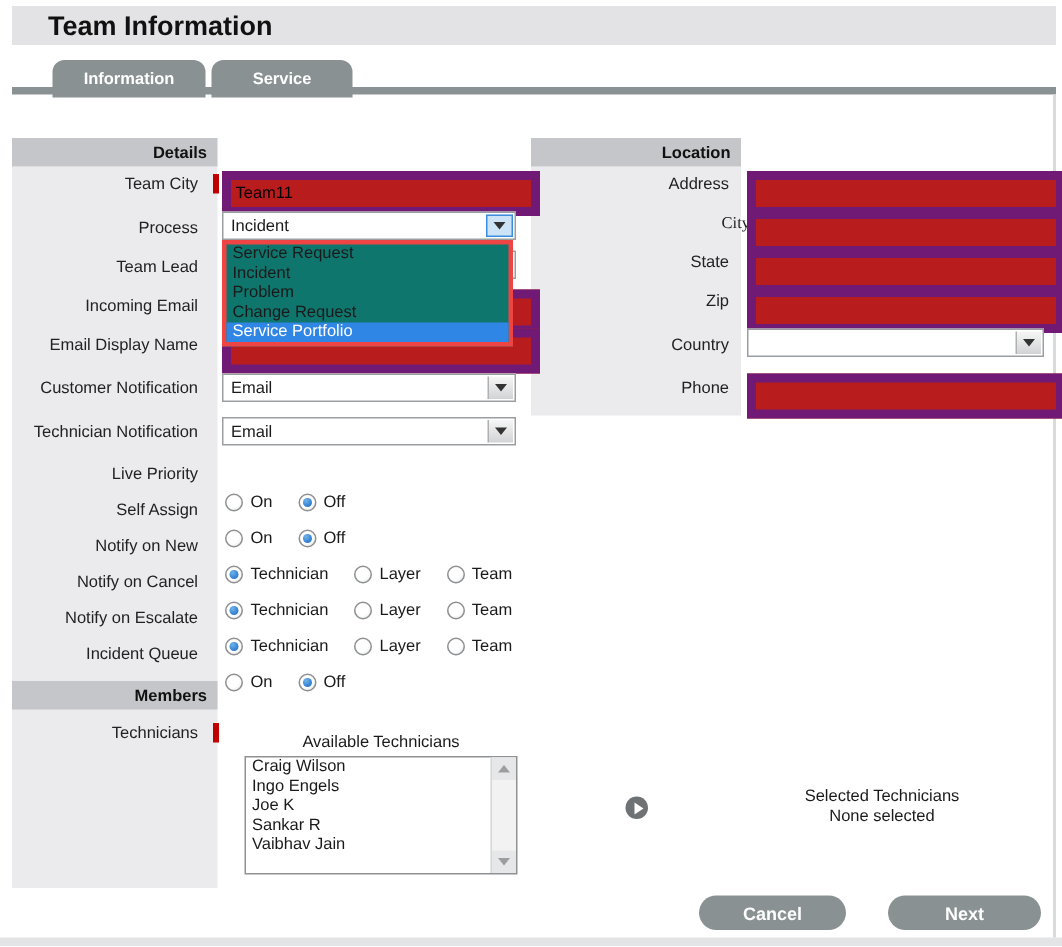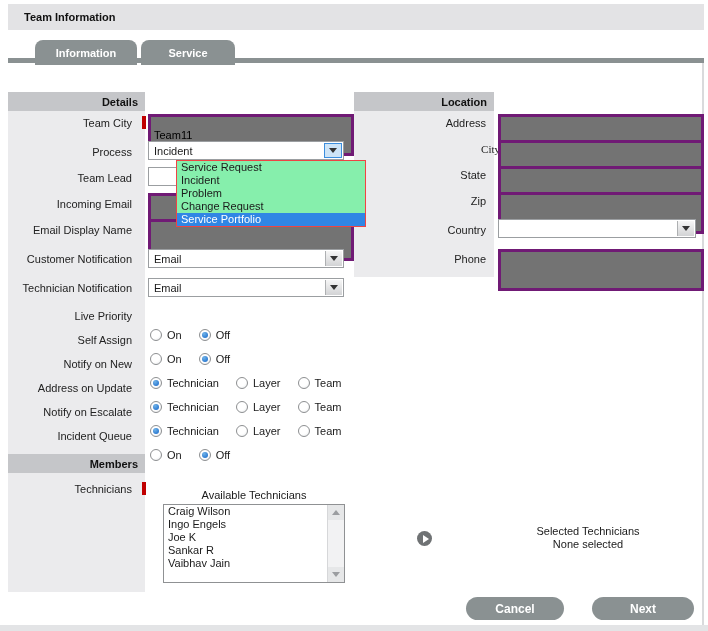--- a/index.html
+++ b/index.html
@@ -2,47 +2,47 @@
 <html><head>
 <meta charset="utf-8">
 <style>
   html,body{margin:0;padding:0;background:#fff;}
   #app{position:relative;width:708px;height:631px;background:#fff;
        font-family:"Liberation Sans","DejaVu Sans",sans-serif;font-size:11px;color:#1a1a1a;overflow:hidden;}
   .abs{position:absolute;}
 
   
   .titlebar{left:8px;top:4px;width:696px;height:26px;background:#e3e3e5;display:flex;align-items:center;}
-  .titlebar .t{font-size:11px;font-weight:bold;padding-left:16px;color:#111;}
+  .titlebar .t{font-size:18px;font-weight:bold;padding-left:24px;color:#111;}
   .tab{top:40px;height:25px;background:#8a9192;border-radius:8px 8px 0 0;
        color:#fff;font-weight:bold;display:flex;align-items:center;justify-content:center;cursor:pointer;}
   .tabstrip{left:8px;top:58px;width:696px;height:5px;background:#8a9192;}
   .frame-right{left:702px;top:63px;width:2px;height:562px;background:#d9dadc;}
   .footerbar{left:0;top:625px;width:708px;height:6px;background:#e3e4e6;}
 
   
   .sechdr{height:19px;background:#c5c6c9;font-weight:bold;color:#111;
           display:flex;align-items:center;justify-content:flex-end;padding-right:7px;box-sizing:border-box;}
   .labelcol{background:#ebebed;}
   .flabel{width:132px;text-align:right;color:#222;}
   .req{display:inline-block;width:4px;height:13px;background:#c00000;position:absolute;}
 
   
-  .tinput{position:absolute;width:194px;height:16px;border:3px solid #701a75;background:#737373;
-          font-family:inherit;font-size:11px;padding:10px 3px;box-sizing:content-box;outline:none;}
+  .tinput{position:absolute;width:194px;height:16px;border:6px solid #701a75;background:#b91c1c;
+          font-family:inherit;font-size:11px;padding:1px 3px;box-sizing:content-box;outline:none;}
   .sel{position:absolute;width:196px;height:19px;border:1px solid #9b9ea1;background:#fff;box-sizing:border-box;cursor:pointer;}
   .sel .val{position:absolute;left:5px;top:3px;}
   .sel .btn{position:absolute;right:1px;top:1px;bottom:1px;width:16px;
             background:linear-gradient(#f6f6f6,#d2d3d5);border-left:1px solid #aeb0b2;
             display:flex;align-items:center;justify-content:center;}
   .sel.focus .btn{background:#cde4f7;border:1px solid #3b8ede;left:auto;}
   .caret{width:0;height:0;border-left:4px solid transparent;border-right:4px solid transparent;border-top:5px solid #333;}
 
   
-  .ddlist{left:148px;top:160px;width:188px;background:#86efac;border:1px solid #ef4444;z-index:30;margin-left:28px;}
+  .ddlist{left:148px;top:160px;width:188px;background:#0f766e;border:3px solid #ef4444;z-index:30;}
   .ddlist .opt{height:13px;line-height:13px;padding-left:4px;cursor:pointer;white-space:nowrap;}
   .ddlist .opt.hl{background:#3086e4;color:#fff;}
 
   
   .radiorow{position:absolute;left:150px;display:flex;align-items:center;gap:17px;height:14px;}
   .rpair{display:flex;align-items:flex-start;gap:5px;margin-top:40px;}
   .radio{width:12px;height:12px;border-radius:50%;border:1px solid #8d8f91;
          background:radial-gradient(circle at 35% 30%,#ffffff 55%,#dfe2e4);box-sizing:border-box;position:relative;cursor:pointer;}
   .radio.checked::after{content:"";position:absolute;left:2px;top:2px;width:6px;height:6px;border-radius:50%;
          background:radial-gradient(circle at 35% 30%,#6fb3e8,#1464c8);}
@@ -99,21 +99,21 @@
   <span class="req" style="left:142px;top:116px;"></span>
   <div class="abs flabel" style="top:146px;">Process</div>
   <div class="abs flabel" style="top:172px;">Team Lead</div>
   <div class="abs flabel" style="top:198px;">Incoming Email</div>
   <div class="abs flabel" style="top:224px;">Email Display Name</div>
   <div class="abs flabel" style="top:253px;">Customer Notification</div>
   <div class="abs flabel" style="top:282px;">Technician Notification</div>
   <div class="abs flabel" style="top:310px;">Live Priority</div>
   <div class="abs flabel" style="top:334px;">Self Assign</div>
   <div class="abs flabel" style="top:358px;">Notify on New</div>
-  <div class="abs flabel" style="top:382px;">Address on Update</div>
+  <div class="abs flabel" style="top:382px;">Notify on Cancel</div>
   <div class="abs flabel" style="top:406px;">Notify on Escalate</div>
   <div class="abs flabel" style="top:430px;">Incident Queue</div>
   <div class="abs flabel" style="top:483px;">Technicians</div>
   <span class="req" style="left:142px;top:482px;"></span>
 
   <input class="tinput" style="left: 148px; top: 114px;" value="Team11">
 
   <div class="sel" style="left:148px;top:167px;">
     <span class="val"></span>
     <span class="btn">

